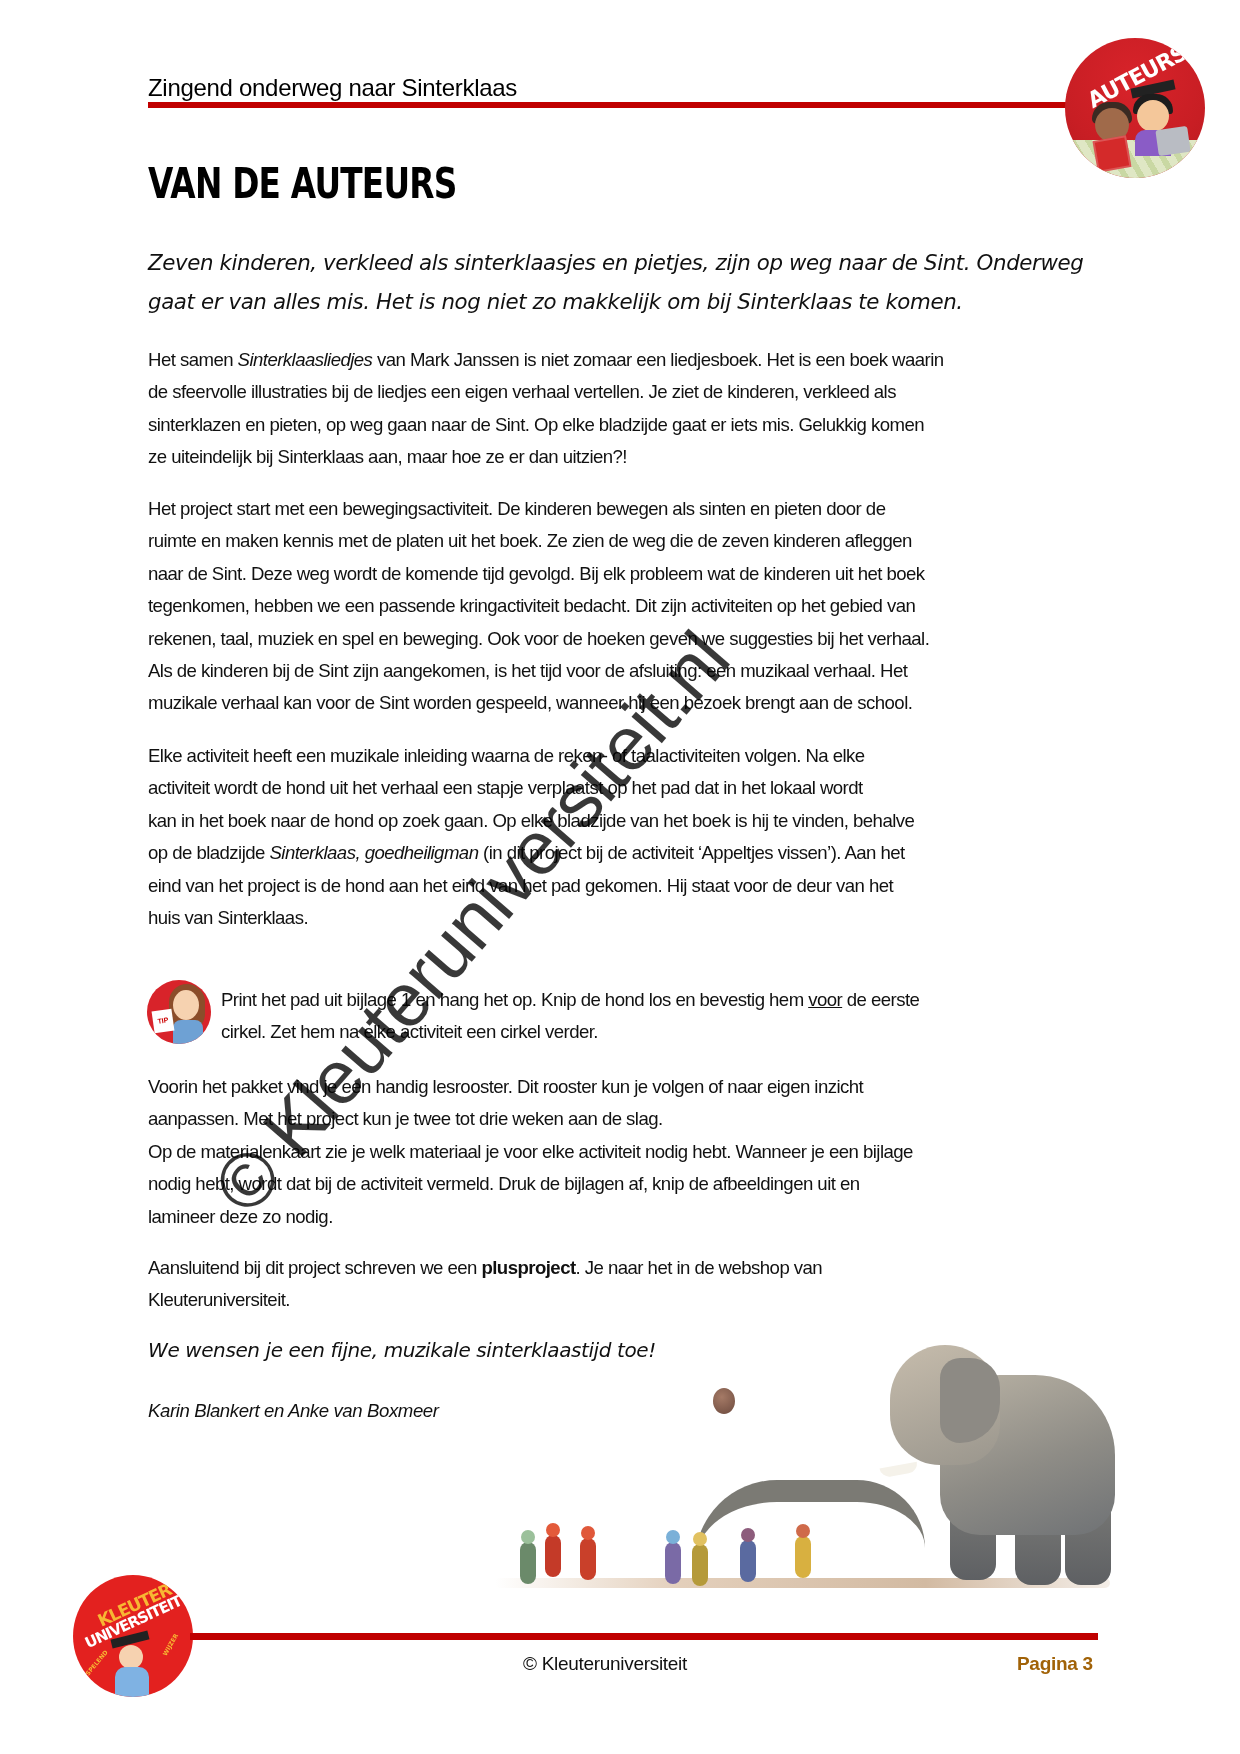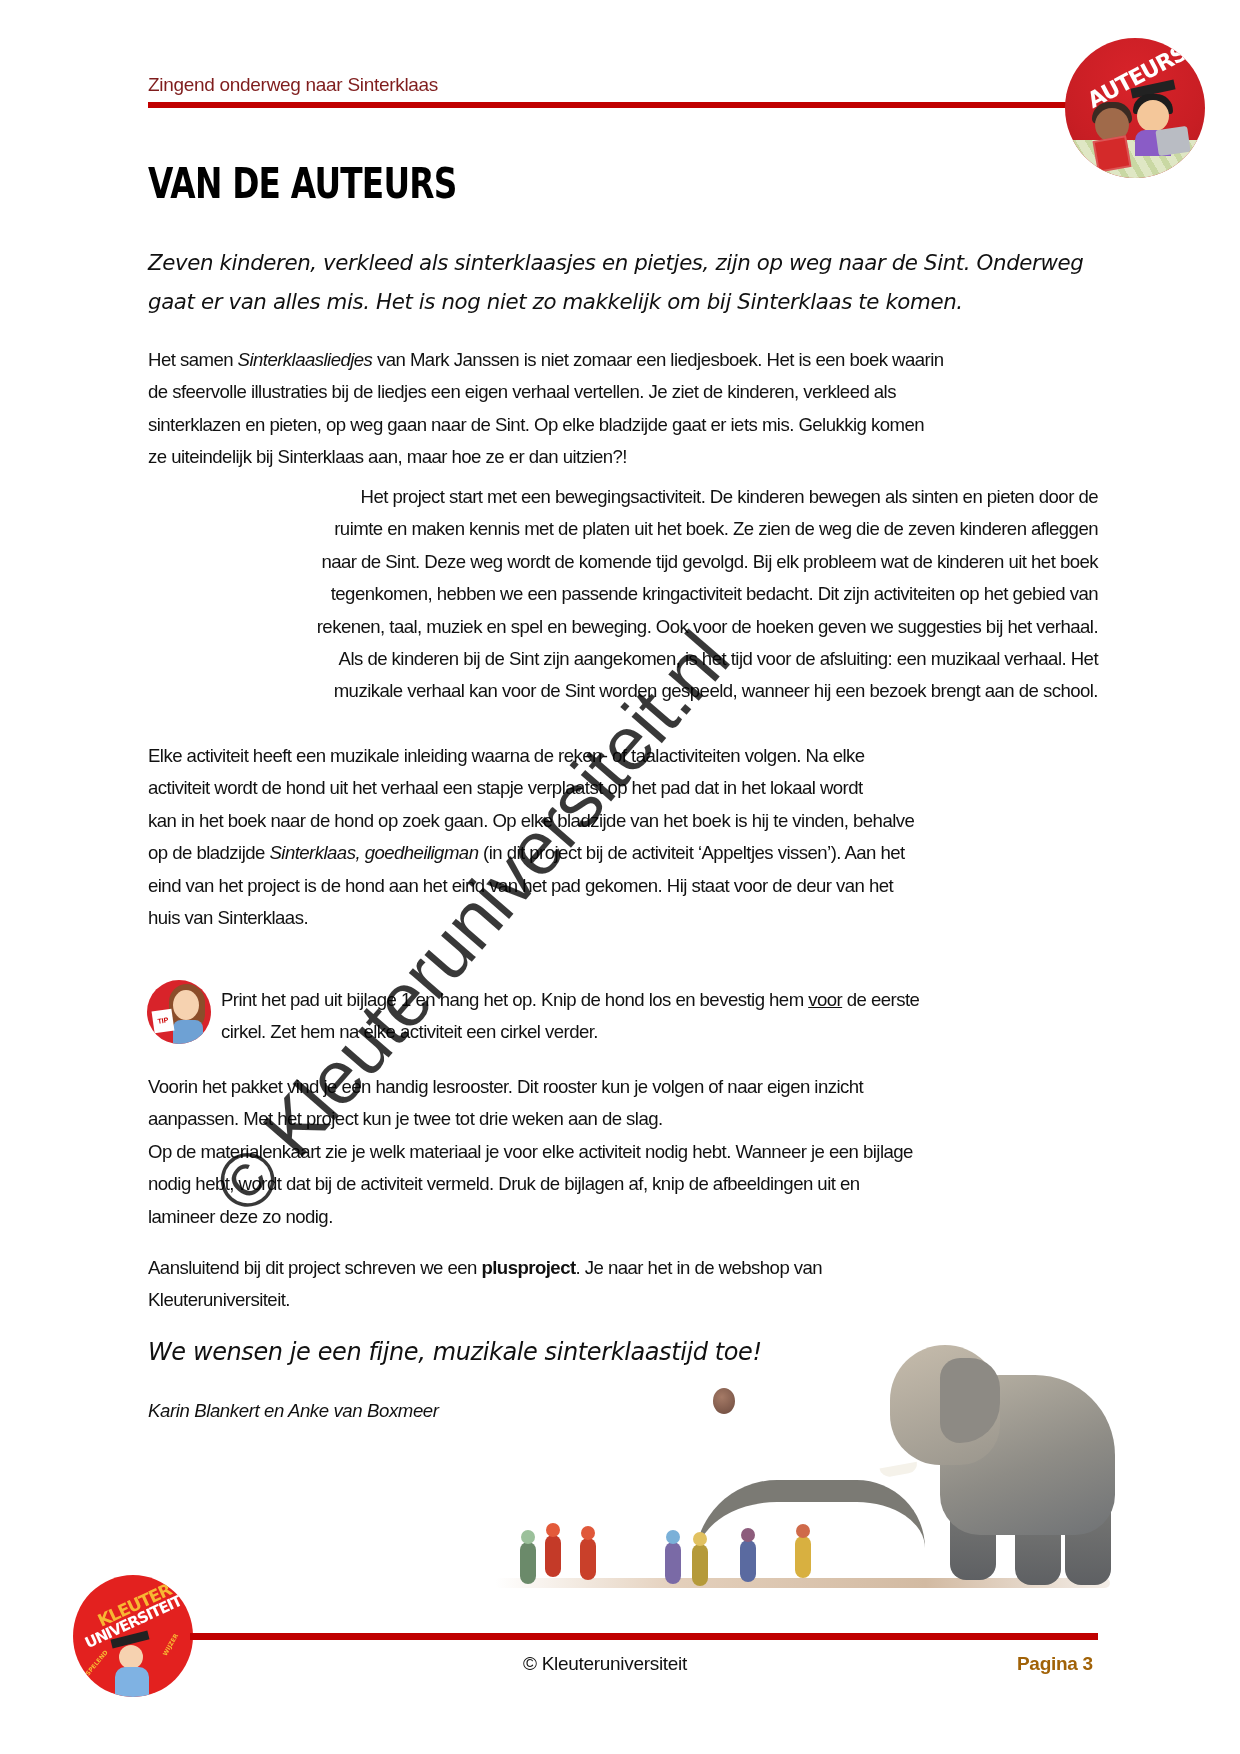--- a/index.html
+++ b/index.html
@@ -1,21 +1,21 @@
 <!DOCTYPE html>
 <html><head>
 <meta charset="utf-8">
 <style>
   html, body { margin: 0; padding: 0; background: #ffffff; }
   body { width: 1240px; height: 1754px; position: relative; overflow: hidden;
          font-family: "Liberation Sans", sans-serif; color: #111; }
   .abs { position: absolute; }
 
   
-  .hdr-text { left: 148px; top: 74px; font-size: 19px; letter-spacing: -0.3px; color: #7f1d1d; white-space: nowrap; }
+  .hdr-text { left: 148px; top: 74px; font-size: 24px; letter-spacing: -0.3px; color: #000000; white-space: nowrap; }
   .hdr-line { left: 148px; top: 102px; width: 935px; height: 6px; background: #c00000; }
 
   .logo-auteurs { left: 1065px; top: 38px; width: 140px; height: 140px; border-radius: 50%;
     background: radial-gradient(circle at 50% 30%, #d8232a 0%, #c81e24 60%, #b71a20 100%); overflow: hidden; }
   .logo-auteurs .floor { position:absolute; left:0; bottom:0; width:100%; height:38px;
     background: repeating-linear-gradient(60deg, #dfe7c4 0 8px, #c9d8a3 8px 14px); }
   .logo-auteurs .label { position:absolute; left: 18px; top: 26px; transform: rotate(-28deg);
     font-weight: bold; color:#fff; font-size: 22px; letter-spacing: -1px; font-family: "DejaVu Sans", sans-serif; }
   .kid1 { position:absolute; left: 30px; top: 70px; width: 34px; height: 34px; border-radius:50%; background:#a06a4a; }
   .kid1hair { position:absolute; left: 27px; top: 64px; width: 40px; height: 22px; border-radius: 20px 20px 6px 6px; background:#3a2a22; }
@@ -44,21 +44,21 @@
   .para u { text-decoration: underline; }
 
   .tip-icon { left: 147px; top: 980px; width: 64px; height: 64px; border-radius: 50%; background:#d8232a; overflow:hidden; }
   .tip-icon .face { position:absolute; left: 26px; top: 10px; width: 26px; height: 30px; border-radius: 50%; background:#f6d2b0; }
   .tip-icon .hair { position:absolute; left: 22px; top: 4px; width: 36px; height: 48px; border-radius: 18px; background:#8b4d2a; z-index:0; }
   .tip-icon .dress { position:absolute; left: 26px; top: 40px; width: 30px; height: 26px; background:#6ea1d4; border-radius: 8px 8px 0 0; }
   .tip-icon .card { position:absolute; left: 6px; top: 30px; width: 20px; height: 22px; background:#fff; transform: rotate(-8deg);
     font-size: 7px; font-weight: bold; color:#c00; text-align:center; line-height:22px; }
   .tip-text { left: 221px; top: 984px; }
 
-  .closing { left: 148px; top: 1338px; font-family: "DejaVu Sans", sans-serif; font-style: oblique; font-size: 24px;
+  .closing { left: 148px; top: 1338px; font-family: "DejaVu Sans", sans-serif; font-style: oblique; font-size: 20px;
     letter-spacing: -0.4px; white-space: nowrap; color:#111; }
   .signature { left: 148px; top: 1400px; font-size: 18.6px; font-style: italic; letter-spacing: -0.4px; color:#111; white-space: nowrap; }
 
   
   .illus { left: 495px; top: 1330px; width: 615px; height: 270px; }
   .ground { position:absolute; left: 0; top: 248px; width: 615px; height: 10px;
     background: linear-gradient(90deg, rgba(200,170,140,0) 0%, rgba(200,160,120,0.5) 30%, rgba(180,140,100,0.6) 70%, rgba(200,170,140,0.2) 100%); border-radius: 6px; }
   .ele-body { position:absolute; left: 445px; top: 45px; width: 175px; height: 160px; border-radius: 60px 80px 40px 40px;
     background: linear-gradient(160deg, #b9b2a4 0%, #8e8c86 55%, #6f7275 100%); }
   .ele-head { position:absolute; left: 395px; top: 15px; width: 110px; height: 120px; border-radius: 55px 55px 40px 50px;
@@ -115,21 +115,21 @@
   <div>gaat er van alles mis. Het is nog niet zo makkelijk om bij Sinterklaas te komen.</div>
 </div>
 
 <div class="abs para" style="top:344px;">
   <div class="ln"><span>Het samen </span><i>Sinterklaasliedjes</i><span> van Mark Janssen is niet zomaar een liedjesboek. Het is een boek waarin</span></div>
   <div class="ln">de sfeervolle illustraties bij de liedjes een eigen verhaal vertellen. Je ziet de kinderen, verkleed als</div>
   <div class="ln">sinterklazen en pieten, op weg gaan naar de Sint. Op elke bladzijde gaat er iets mis. Gelukkig komen</div>
   <div class="ln">ze uiteindelijk bij Sinterklaas aan, maar hoe ze er dan uitzien?!</div>
 </div>
 
-<div class="abs para" style="top:481px;text-align:right;">
+<div class="abs para" style="top:493px;">
   <div class="ln">Het project start met een bewegingsactiviteit. De kinderen bewegen als sinten en pieten door de</div>
   <div class="ln">ruimte en maken kennis met de platen uit het boek. Ze zien de weg die de zeven kinderen afleggen</div>
   <div class="ln">naar de Sint. Deze weg wordt de komende tijd gevolgd. Bij elk probleem wat de kinderen uit het boek</div>
   <div class="ln">tegenkomen, hebben we een passende kringactiviteit bedacht. Dit zijn activiteiten op het gebied van</div>
   <div class="ln">rekenen, taal, muziek en spel en beweging. Ook voor de hoeken geven we suggesties bij het verhaal.</div>
   <div class="ln">Als de kinderen bij de Sint zijn aangekomen, is het tijd voor de afsluiting: een muzikaal verhaal. Het</div>
   <div class="ln">muzikale verhaal kan voor de Sint worden gespeeld, wanneer hij een bezoek brengt aan de school.</div>
 </div>
 
 <div class="abs para" style="top:740px;">

